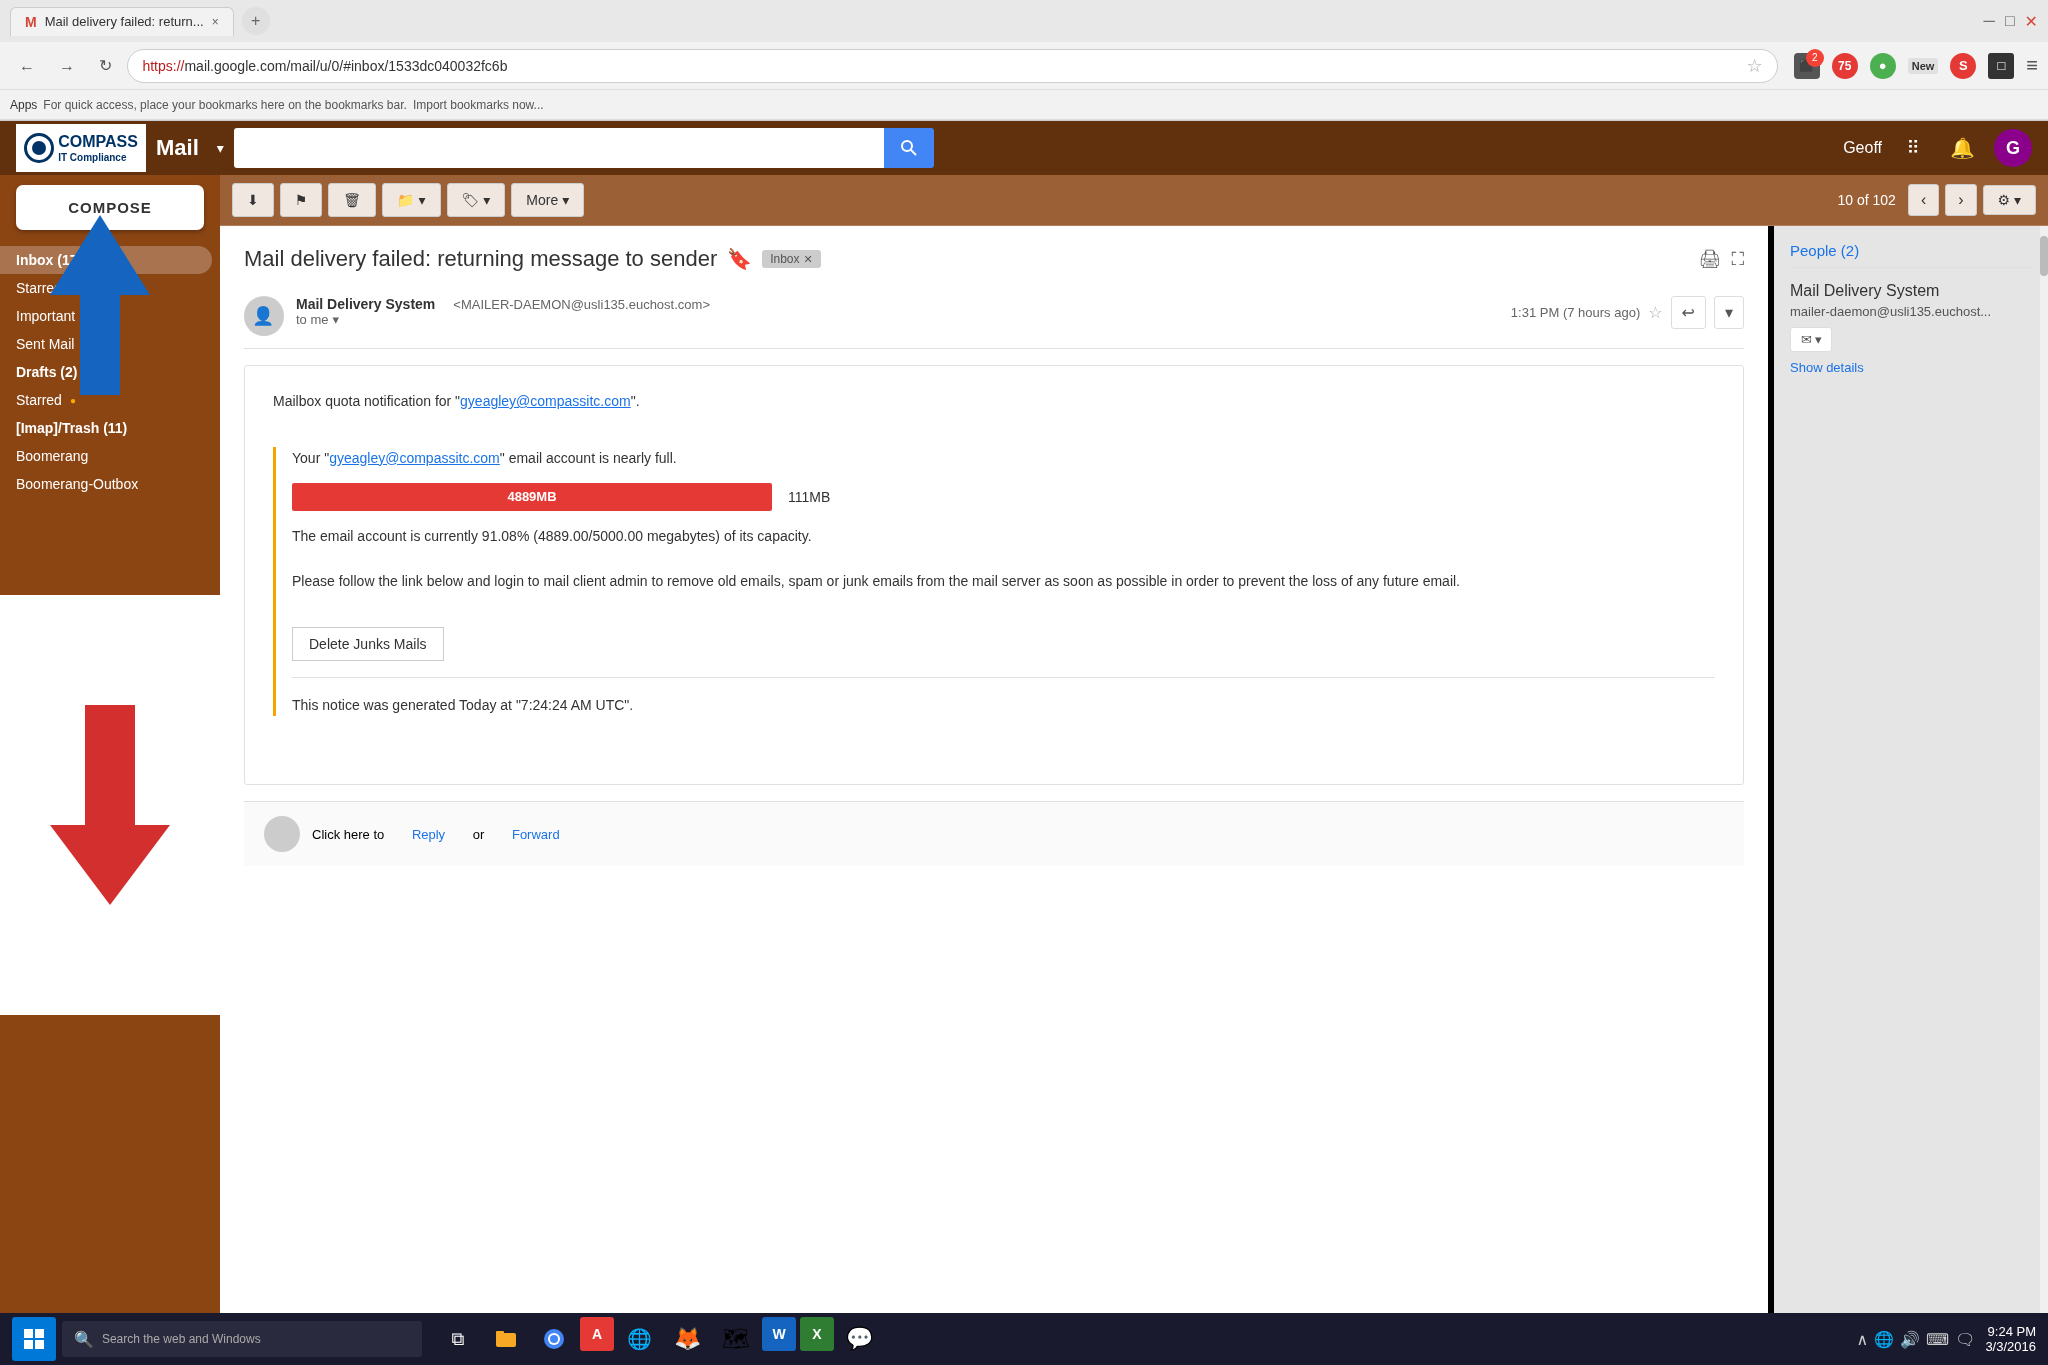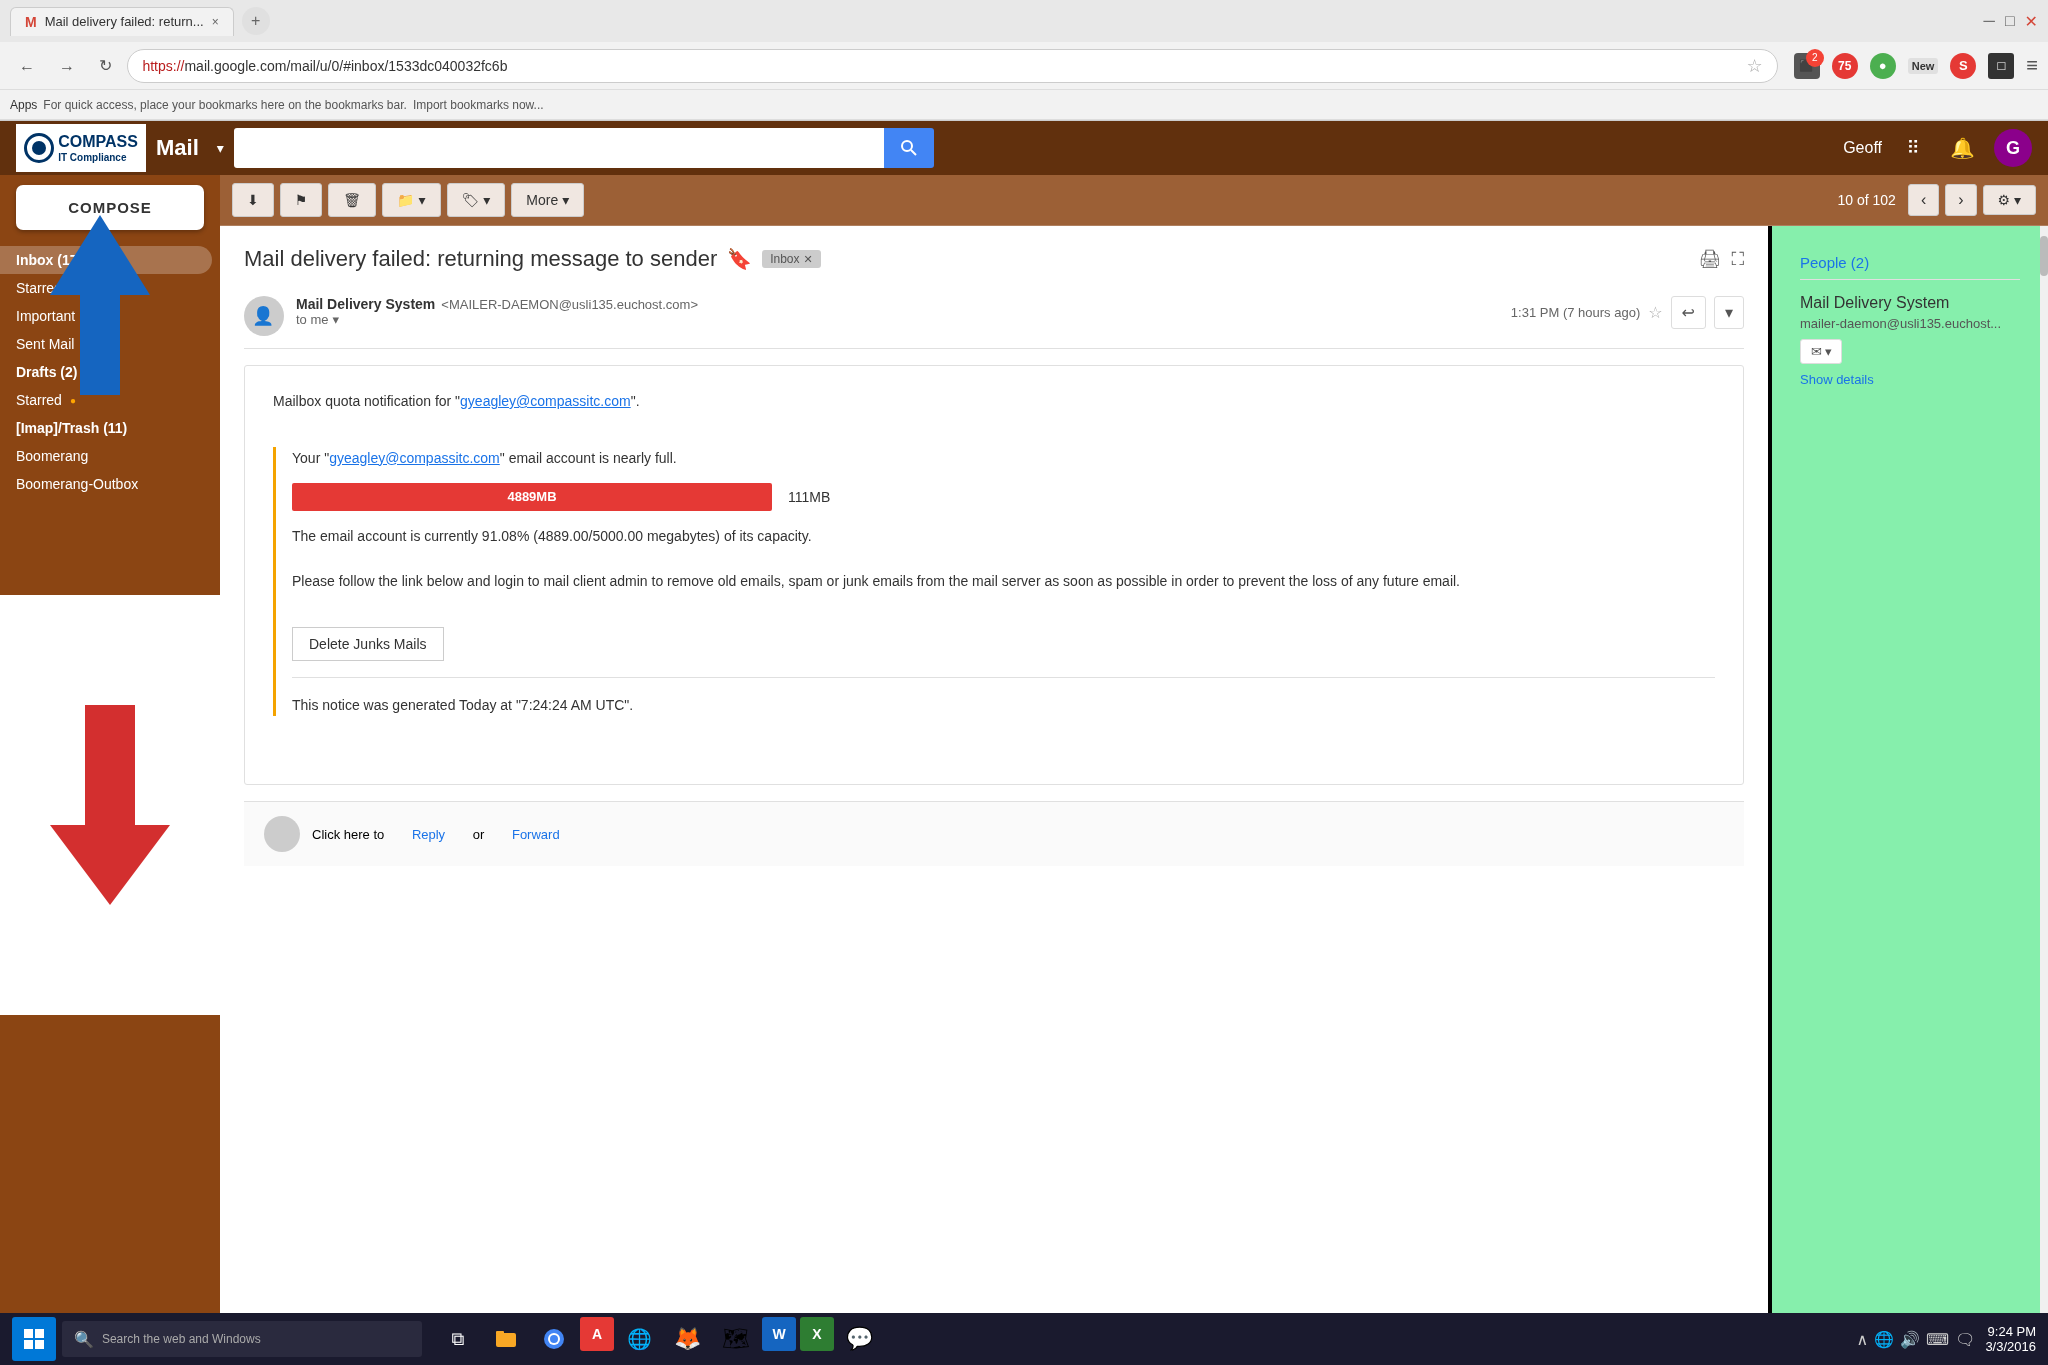--- a/index.html
+++ b/index.html
@@ -68,21 +68,21 @@
     
     .email-view { display: flex; flex: 1; overflow: hidden; background: white; }
     .email-main { flex: 1; overflow-y: auto; padding: 20px 24px; }
     .email-subject { font-size: 22px; color: #333; margin-bottom: 12px; display: flex; align-items: center; gap: 10px; }
     .inbox-tag { background: #ccc; color: #555; border-radius: 3px; padding: 2px 8px; font-size: 12px; display: flex; align-items: center; gap: 4px; }
     .inbox-tag-x { cursor: pointer; font-size: 11px; }
     .email-header { display: flex; align-items: flex-start; padding: 12px 0; border-bottom: 1px solid #e0e0e0; gap: 12px; }
     .sender-avatar { width: 40px; height: 40px; border-radius: 50%; background: #ccc; display: flex; align-items: center; justify-content: center; font-size: 18px; flex-shrink: 0; }
     .email-meta { flex: 1; }
     .sender-name { font-weight: bold; color: #333; font-size: 14px; }
-    .sender-email { color: #666; font-size: 13px; }
+    .sender-email { color: #666; font-size: 13px; margin-left: 12px; }
     .email-time { color: #666; font-size: 13px; }
     .email-to { color: #666; font-size: 13px; display: flex; align-items: center; gap: 4px; }
     .action-btn { background: none; border: 1px solid #ddd; border-radius: 3px; padding: 6px 10px; cursor: pointer; color: #555; font-size: 16px; }
 
     
     .email-body-wrapper { border: 1px solid #e0e0e0; border-radius: 3px; margin: 16px 0; overflow: hidden; }
     .email-body-content { padding: 24px 28px; font-size: 14px; line-height: 1.6; color: #333; }
     .email-body-content a { color: #1a73e8; }
     .quota-bar-container { display: flex; align-items: center; gap: 16px; margin: 14px 0; }
     .quota-bar { flex: 0 0 480px; height: 28px; background: #e53935; border-radius: 2px; display: flex; align-items: center; justify-content: center; color: white; font-size: 13px; font-weight: bold; }
@@ -93,21 +93,21 @@
     .cpanel-copy { color: #666; font-size: 13px; }
     .delete-btn-wrapper { margin: 12px 0; }
     .delete-btn { border: 1px solid #ccc; background: white; padding: 8px 16px; cursor: pointer; color: #333; font-size: 14px; }
 
     
     .reply-area { border-top: 1px solid #e0e0e0; padding: 14px 20px; display: flex; align-items: center; gap: 12px; background: #fafafa; }
     .reply-avatar { width: 36px; height: 36px; border-radius: 50%; background: #ccc; flex-shrink: 0; }
     .reply-link { color: #1a73e8; text-decoration: none; }
 
     
-    .right-panel { width: 280px; border-left: 4px solid #000000; padding: 28px; background: #86efac; overflow-y: auto; }
+    .right-panel { width: 280px; border-left: 6px solid #000000; padding: 16px; background: #e5e5e5; overflow-y: auto; }
     .right-panel-title { font-size: 15px; font-weight: normal; color: #1a73e8; margin-bottom: 14px; border-bottom: 1px solid #e0e0e0; padding-bottom: 8px; }
     .contact-card { margin-top: 8px; }
     .contact-name { font-size: 16px; font-weight: normal; color: #333; margin-bottom: 4px; }
     .contact-email { font-size: 13px; color: #555; white-space: nowrap; overflow: hidden; text-overflow: ellipsis; }
     .contact-actions { display: flex; gap: 4px; margin-top: 8px; }
     .contact-action-btn { border: 1px solid #ddd; background: white; padding: 4px 10px; cursor: pointer; border-radius: 3px; font-size: 13px; color: #555; display: flex; align-items: center; gap: 3px; }
     .show-details-link { color: #1a73e8; font-size: 13px; text-decoration: none; cursor: pointer; margin-top: 8px; display: block; }
 
     
     .taskbar { display: flex; align-items: center; background: #1a1a2e; height: 52px; padding: 0 12px; position: fixed; bottom: 0; left: 0; right: 0; gap: 6px; z-index: 200; }

